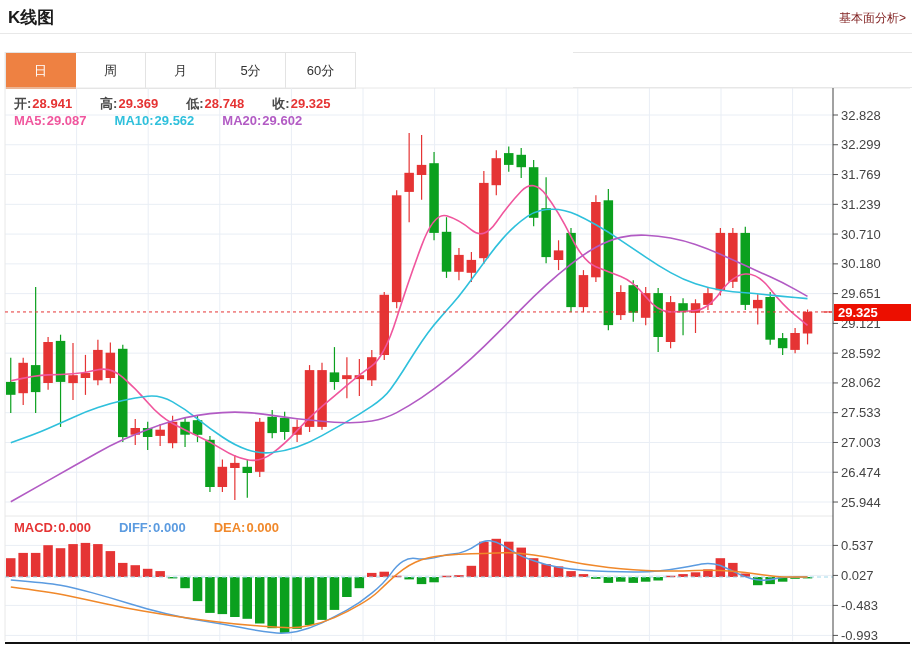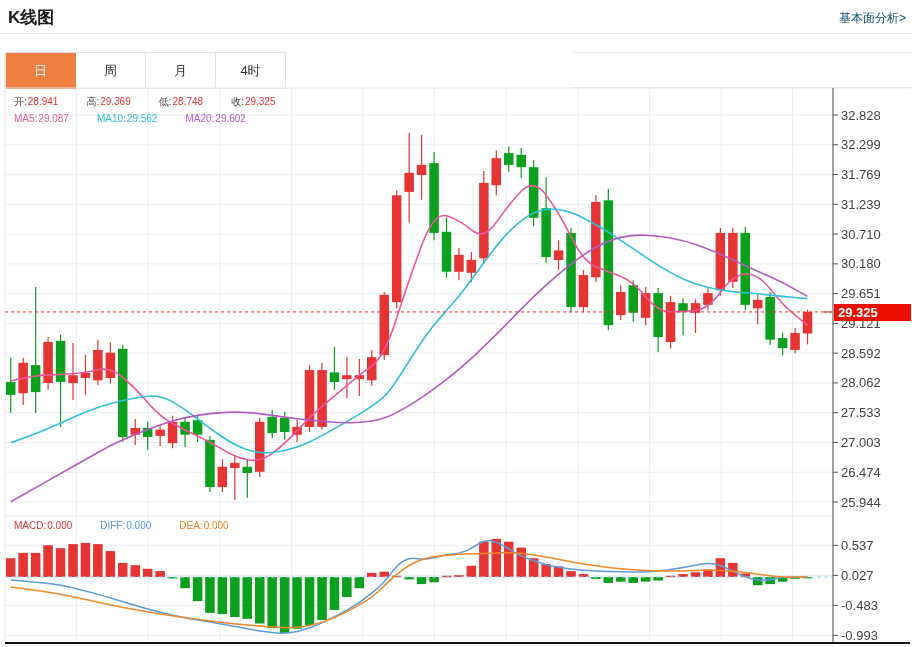--- a/index.html
+++ b/index.html
@@ -1,48 +1,49 @@
 <!DOCTYPE html>
 <html><head>
 <meta charset="utf-8">
 <style>
   html,body{margin:0;padding:0;background:#fff;}
   #app{position:relative;width:912px;height:647px;background:#fff;overflow:hidden;
        font-family:"Liberation Sans",sans-serif;}
   .hdr-title{position:absolute;left:8px;top:6px;font-size:17px;font-weight:bold;color:#1b1b1b;}
-  .hdr-link{position:absolute;right:6px;top:10px;font-size:12px;color:#0c4a6e;cursor:pointer;text-decoration:none;}
+  .hdr-link{position:absolute;right:6px;top:10px;font-size:12px;color:#7f1d1d;cursor:pointer;text-decoration:none;}
   .hdr-divider{position:absolute;left:0;top:33px;width:912px;height:1px;background:#e8e8e8;}
   .tabs{position:absolute;left:5px;top:52px;height:36px;display:flex;
         border-top:1px solid #e3e3e3;border-left:1px solid #e3e3e3;}
   .tab{width:70px;height:36px;line-height:36px;text-align:center;font-size:13px;color:#333;
        border-right:1px solid #e3e3e3;border-bottom:1px solid #e3e3e3;background:#fff;cursor:pointer;box-sizing:border-box;}
   .tab.sel{background:#ee8142;border-color:#ee8142;color:#fff;}
   .tabline{position:absolute;left:573px;right:0;height:1px;background:#e6e6e6;}
-  .row{position:absolute;font-size:10px;white-space:nowrap;z-index:3;}
+  .row{position:absolute;font-size:13px;white-space:nowrap;z-index:3;font-weight:bold;}
   .row span{margin-right:14px;}
   .row .lbl{color:#4a4a4a;margin-right:1px;}
   .badge{position:absolute;left:834px;top:304px;width:77px;height:17px;background:#ec0f00;color:#fff;
          font-size:13px;font-weight:bold;line-height:17px;padding-left:4px;box-sizing:border-box;z-index:3;}
   svg{position:absolute;left:0;top:0;}
 </style>
 </head>
 <body>
 
 <div id="app">
   <div class="hdr-title">K线图</div>
   <a class="hdr-link">基本面分析&gt;</a>
   <div class="hdr-divider"></div>
 
   <div class="tabline" style="top:52px"></div>
   <div class="tabline" style="top:87px"></div>
   <div class="tabs" id="tabs">
       <div class="tab sel">日</div>
       <div class="tab">周</div>
       <div class="tab">月</div>
-      <div class="tab">4时</div>
+      <div class="tab">5分</div>
+      <div class="tab">60分</div>
     </div>
 
   <div class="row" id="ohlc-row" style="left:14px;top:95px"><span><span class="lbl">开:</span><span style="color: rgb(229, 51, 51);">28.941</span></span><span><span class="lbl">高:</span><span style="color: rgb(229, 51, 51);">29.369</span></span><span><span class="lbl">低:</span><span style="color: rgb(229, 51, 51);">28.748</span></span><span><span class="lbl">收:</span><span style="color: rgb(229, 51, 51);">29.325</span></span></div>
   <div class="row" id="ma-row" style="left:14px;top:113px"><span><span class="lbl" style="color: rgb(240, 86, 157);">MA5:</span><span style="color: rgb(240, 86, 157);">29.087</span></span><span><span class="lbl" style="color: rgb(47, 192, 220);">MA10:</span><span style="color: rgb(47, 192, 220);">29.562</span></span><span><span class="lbl" style="color: rgb(178, 91, 196);">MA20:</span><span style="color: rgb(178, 91, 196);">29.602</span></span></div>
   <div class="row" id="macd-row" style="left:14px;top:520px"><span><span class="lbl" style="color: rgb(229, 52, 52);">MACD:</span><span style="color: rgb(229, 52, 52);">0.000</span></span><span><span class="lbl" style="color: rgb(91, 155, 224);">DIFF:</span><span style="color: rgb(91, 155, 224);">0.000</span></span><span><span class="lbl" style="color: rgb(240, 136, 42);">DEA:</span><span style="color: rgb(240, 136, 42);">0.000</span></span></div>
 
   <svg id="chart" width="912" height="647">
       <g>
         <line x1="5" y1="115" x2="833" y2="115" stroke="#e9eef5" stroke-width="1"></line>
         <line x1="5" y1="144.7403800000002" x2="833" y2="144.7403800000002" stroke="#e9eef5" stroke-width="1"></line>

